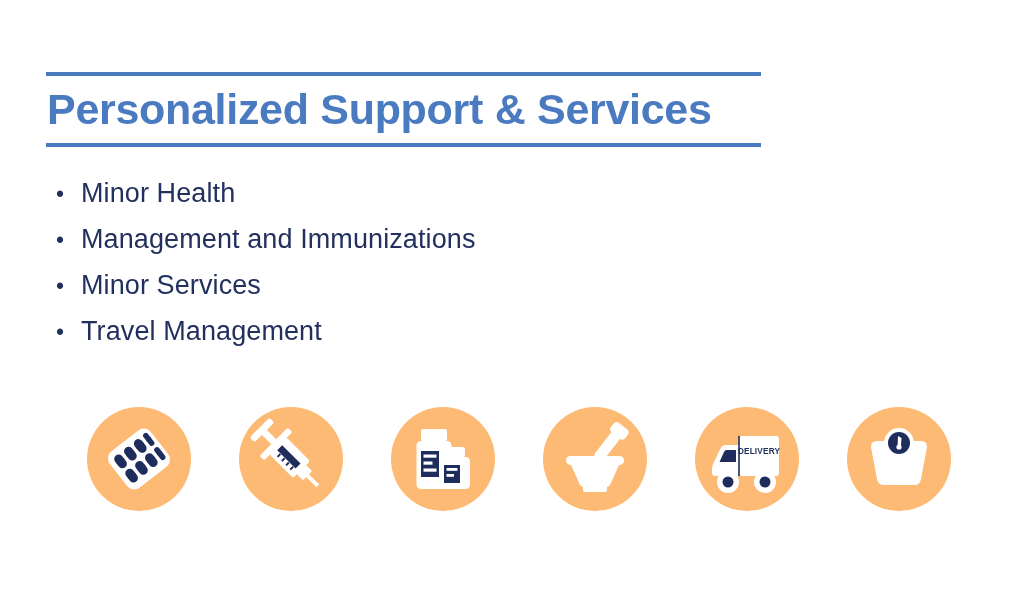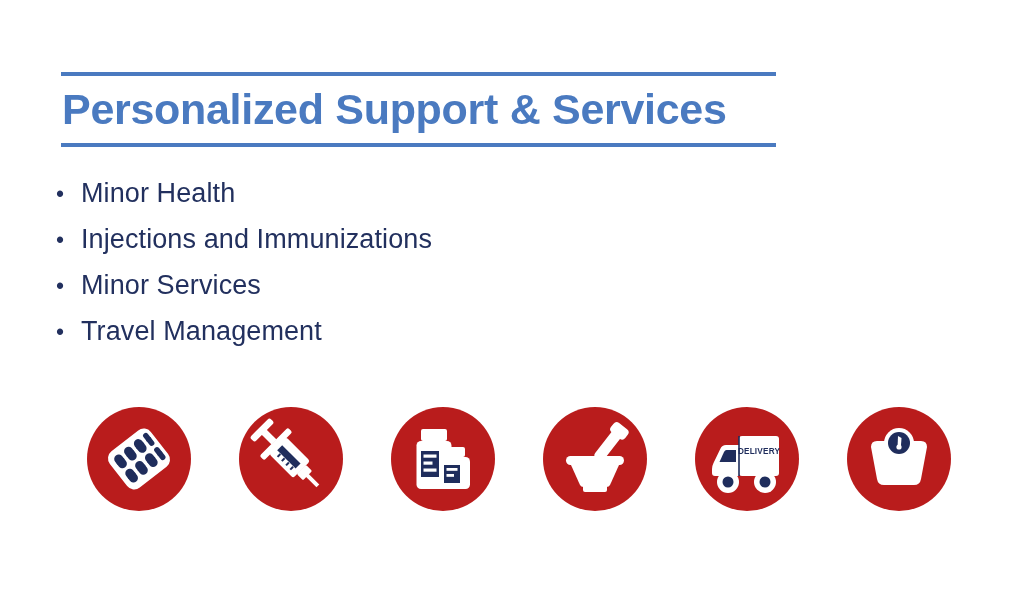--- a/index.html
+++ b/index.html
@@ -17,21 +17,21 @@
   .slide {
     position: relative;
     width: 1025px;
     height: 590px;
     background: #ffffff;
   }
 
   
   .title-block {
     position: absolute;
-    left: 61px;
+    left: 46px;
     top: 72px;
     width: 715px;
   }
   .rule {
     width: 100%;
     height: 4px;
     background: #4A7AC0;
   }
   .rule-top { margin-bottom: 0; }
   .rule-bottom { margin-top: 0; }
@@ -82,21 +82,21 @@
     left: 87px;
     top: 407px;
     display: flex;
     gap: 48px;
   }
   .icon-badge {
     position: relative;
     width: 104px;
     height: 104px;
     border-radius: 50%;
-    background: #b91c1c;
+    background: #fdba74;
     flex: 0 0 104px;
   }
   .icon-badge svg {
     position: absolute;
     left: 0;
     top: 0;
     width: 104px;
     height: 104px;
     display: block;
   }
@@ -112,21 +112,21 @@
     <div class="rule rule-bottom"></div>
   </div>
 
   <ul class="bullet-list">
     <li class="bullet-item">
       <span class="bullet-dot">•</span>
       <span class="bullet-label">Minor Health</span>
     </li>
     <li class="bullet-item">
       <span class="bullet-dot">•</span>
-      <span class="bullet-label">Injections and Immunizations</span>
+      <span class="bullet-label">Management and Immunizations</span>
     </li>
     <li class="bullet-item">
       <span class="bullet-dot">•</span>
       <span class="bullet-label">Minor Services</span>
     </li>
     <li class="bullet-item">
       <span class="bullet-dot">•</span>
       <span class="bullet-label">Travel Management</span>
     </li>
   </ul>

